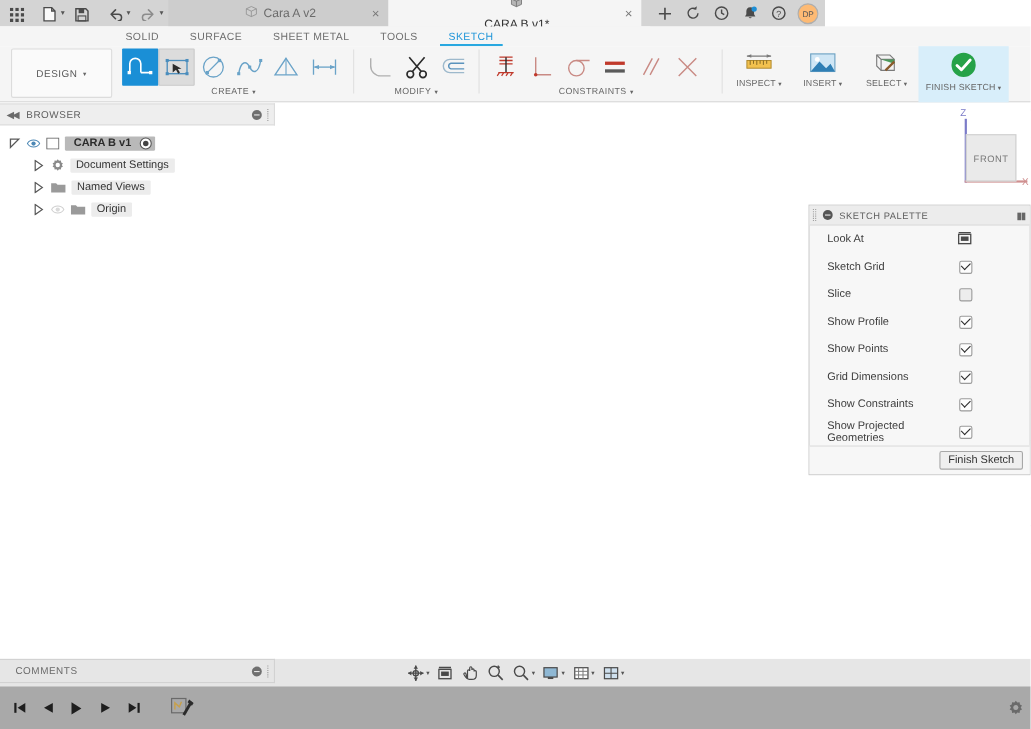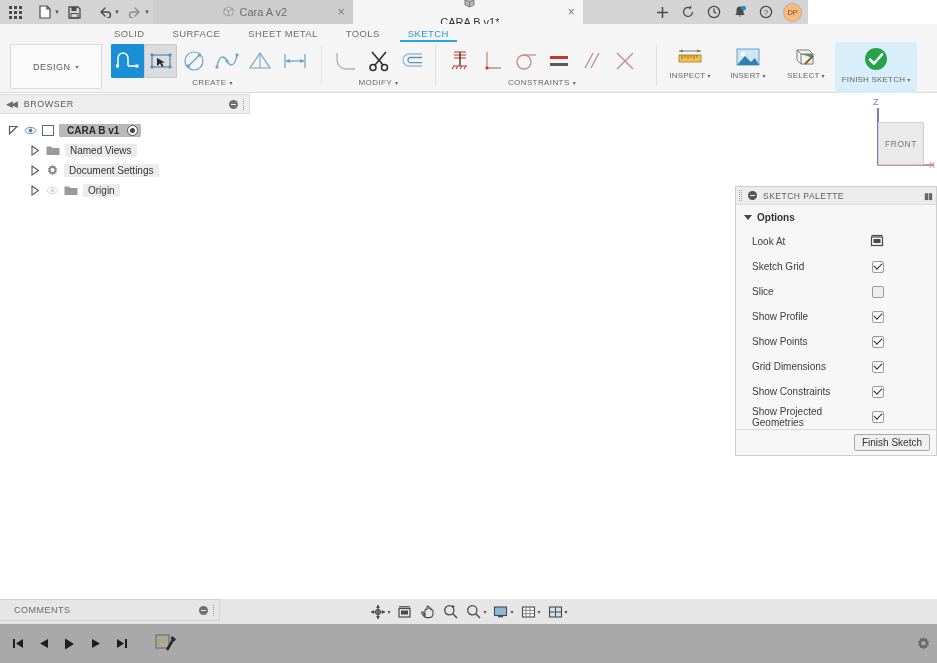--- a/index.html
+++ b/index.html
@@ -7,23 +7,23 @@
     width: 937px; height: 663px;
     font-family: "Liberation Sans", sans-serif;
     overflow: hidden;
     background: #ffffff;
     -webkit-font-smoothing: antialiased;
   }
   #app { position: relative; width: 937px; height: 663px; }
 
   
   .titlebar {
-    position: absolute; left: 0; top: 0; width: 808px; height: 24px;
+    position: absolute; left: 0; top: 0; width: 750px; height: 24px;
     background: #d4d4d4;
-    display: flex; align-items: center;
+    display: flex; align-items: flex-end;
   }
   .tb-left { display: flex; align-items: center; gap: 1px; padding-left: 4px; }
   .tb-btn {
     width: 22px; height: 22px; display: flex; align-items: center; justify-content: center;
     color: #4a4a4a;
   }
   .tb-btn svg { display: block; }
   .tb-caret { font-size: 6px; color: #555; margin-left: -3px; padding-right: 3px; line-height: 22px; }
   .tb-sep { width: 6px; }
 
@@ -220,21 +220,21 @@
     display: flex; align-items: center; justify-content: center;
     font-size: 8.5px; color: #787878; letter-spacing: .5px;
   }
   .vc-zaxis { position: absolute; left: 19px; top: 10px; width: 1.5px; height: 58px; background: #7b7bc8; }
   .vc-xaxis { position: absolute; left: 19px; top: 66px; width: 57px; height: 1.5px; background: #cf8f8f; }
   .vc-z { position: absolute; left: 15px; top: -1px; font-size: 9px; color: #7b7bc8; }
   .vc-x { position: absolute; left: 71px; top: 62px; font-size: 9px; color: #cf8f8f; }
 
   
   .comments {
-    position: absolute; left: 0; top: 599px; width: 220px; height: 22px;
+    position: absolute; left: 0; top: 599px; width: 250px; height: 22px;
     background: #e6e6e6; border: 1px solid #d2d2d2; border-left: none;
     display: flex; align-items: center; padding: 0 4px 0 14px;
   }
   .comments .ttl { font-size: 9px; color: #6a6a6a; letter-spacing: .5px; }
   .comments .dot {
     margin-left: auto; width: 9px; height: 9px; border-radius: 50%; background: #6f6f6f; position: relative;
   }
   .comments .dot::after { content:""; position:absolute; left:2px; top:4px; width:5px; height:1px; background:#e6e6e6; }
   .comments .grip { width: 2px; height: 11px; border-left: 1px dotted #999; margin-left: 5px; }
 
@@ -636,35 +636,35 @@
         <span class="nm">CARA B v1</span>
         <span class="radio-ic">
             <i></i>
           </span>
       </div>
 
       <div class="brow" style="padding-left:22px;">
         <svg class="tri-svg" width="11" height="11" viewBox="0 0 11 11">
             <path d="M2 1 L8.5 5.5 L2 10 Z" fill="none" stroke="#5a5a5a" stroke-width="1.1"></path>
           </svg>
-        <svg width="14" height="11" viewBox="0 0 14 11">
-            <path d="M0.5 1.5 H5 L6.3 3 H13.5 V10 H0.5 Z" fill="#9a9a9a"></path>
-          </svg>
-        <span class="nm">Named Views</span>
+        <svg width="13" height="13" viewBox="0 0 13 13">
+            <path d="M6.5 0.8 L7.6 2.2 L9.4 1.9 L9.6 3.7 L11.2 4.5 L10.2 6 L11.2 7.5 L9.6 8.3 L9.4 10.1 L7.6 9.8 L6.5 11.2 L5.4 9.8 L3.6 10.1 L3.4 8.3 L1.8 7.5 L2.8 6 L1.8 4.5 L3.4 3.7 L3.6 1.9 L5.4 2.2 Z" fill="#8a8a8a"></path>
+            <circle cx="6.5" cy="6" r="2" fill="#ffffff"></circle>
+          </svg>
+        <span class="nm">Document Settings</span>
       </div>
 
       <div class="brow" style="padding-left:22px;">
         <svg class="tri-svg" width="11" height="11" viewBox="0 0 11 11">
             <path d="M2 1 L8.5 5.5 L2 10 Z" fill="none" stroke="#5a5a5a" stroke-width="1.1"></path>
           </svg>
-        <svg width="13" height="13" viewBox="0 0 13 13">
-            <path d="M6.5 0.8 L7.6 2.2 L9.4 1.9 L9.6 3.7 L11.2 4.5 L10.2 6 L11.2 7.5 L9.6 8.3 L9.4 10.1 L7.6 9.8 L6.5 11.2 L5.4 9.8 L3.6 10.1 L3.4 8.3 L1.8 7.5 L2.8 6 L1.8 4.5 L3.4 3.7 L3.6 1.9 L5.4 2.2 Z" fill="#8a8a8a"></path>
-            <circle cx="6.5" cy="6" r="2" fill="#ffffff"></circle>
-          </svg>
-        <span class="nm">Document Settings</span>
+        <svg width="14" height="11" viewBox="0 0 14 11">
+            <path d="M0.5 1.5 H5 L6.3 3 H13.5 V10 H0.5 Z" fill="#9a9a9a"></path>
+          </svg>
+        <span class="nm">Named Views</span>
       </div>
 
       <div class="brow" style="padding-left:22px;">
         <svg class="tri-svg" width="11" height="11" viewBox="0 0 11 11">
             <path d="M2 1 L8.5 5.5 L2 10 Z" fill="none" stroke="#5a5a5a" stroke-width="1.1"></path>
           </svg>
         <svg class="eye" width="13" height="11" viewBox="0 0 14 11">
             <path d="M1 5.5 C3.5 1 10.5 1 13 5.5 C10.5 10 3.5 10 1 5.5Z" fill="none" stroke="#cfcfcf" stroke-width="1"></path>
             <circle cx="7" cy="5.5" r="2.1" fill="#dadada"></circle>
           </svg>
@@ -687,24 +687,20 @@
   </div>
 
   <div class="palette">
     <div class="pal-hdr">
       <span class="grip2"></span>
       <span class="cdot"></span>
       <span class="ttl">SKETCH PALETTE</span>
       <span class="dots2">▮▮</span>
     </div>
 
-    <div class="pal-sec">
-      <span class="tri-d"></span>
-      <span>Options</span>
-    </div>
 
 
     <div class="pal-row">
       <span class="lab">Look At</span>
       <span class="ctl">
         <span>
           <svg width="14" height="13" viewBox="0 0 14 13">
               <rect x="1.5" y="3" width="11" height="8.5" fill="none" stroke="#4a4a4a" stroke-width="1.2"></rect>
               <rect x="3.5" y="5" width="7" height="4" fill="#4a4a4a"></rect>
               <path d="M1.5 1.5 H12.5" stroke="#4a4a4a" stroke-width="1.2"></path>

